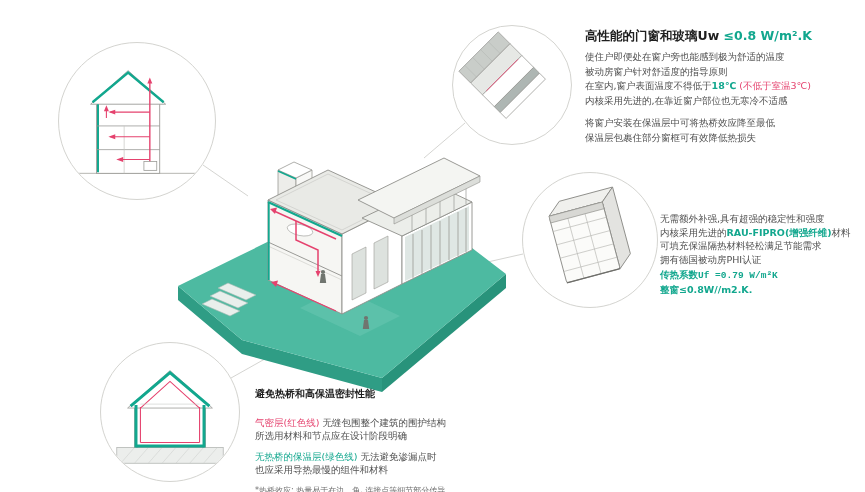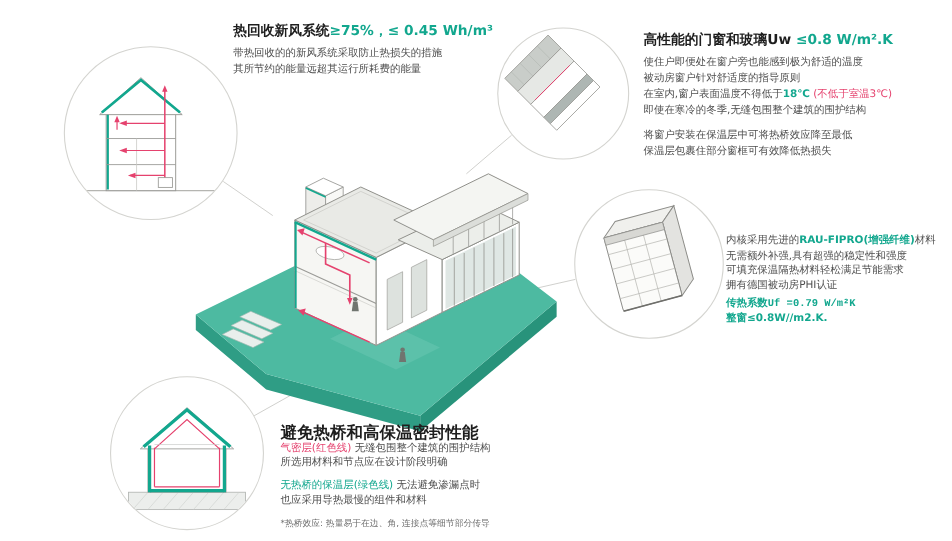--- a/index.html
+++ b/index.html
@@ -5,21 +5,21 @@
   :root{ --teal:#12a78e; --red:#e5426e; --ground:#4dbaa1; --ground_dark:#2f9d85; --ground_darker:#28937b; }
   *{margin:0;padding:0;box-sizing:border-box;}
   body{font-family:"DejaVu Sans","Liberation Sans",sans-serif;background:#ffffff;}
   .canvas{position:relative;width:865px;height:492px;background:#fff;overflow:hidden;}
   .overlay{position:absolute;left:0;top:0;z-index:0;}
   .circle{position:absolute;border:1px solid #d4d4d0;border-radius:50%;background:#fff;z-index:2;
           display:flex;align-items:center;justify-content:center;overflow:hidden;}
   .main-house{position:absolute;left:150px;top:78px;width:400px;height:332px;z-index:1;}
   .txt{position:absolute;color:#4f4f4f;font-size:9.5px;line-height:13.5px;z-index:3;}
   .title{font-weight:bold;color:#1e1e1e;font-size:12.5px;line-height:16px;margin-bottom:6px;}
-  .sub-title{font-weight:bold;color:#1e1e1e;font-size:15px;line-height:15px;margin-bottom:0;}
+  .sub-title{font-weight:bold;color:#1e1e1e;font-size:10px;line-height:15px;margin-bottom:15px;}
   .teal{color:var(--teal);}
   .red{color:var(--red);text-align:center;}
   .bold{font-weight:bold;}
   .gap-top{margin-top:8px;}
   .footnote{font-size:8px;color:#6e6e6e;margin-top:8px;}
   .heat-text{left:212px;top:20px;width:272px;}
   .windows-text{left:585px;top:28px;width:275px;line-height:14.5px;}
   .profile-text{left:660px;top:212px;width:202px;}
   .thermal-text{left:255px;top:386px;width:330px;line-height:13px;}
   .uf-line{margin-top:3px;font-family:Liberation Mono, monospace;}
@@ -144,25 +144,20 @@
         <polygon points="50,70 57,67.5 57,72.5"></polygon>
         <polygon points="50,95 57,92.5 57,97.5"></polygon>
         <polygon points="58,118 65,115.5 65,120.5"></polygon>
         <polygon points="48,63 45.5,69 50.5,69"></polygon>
         <polygon points="92,35 89.5,41 94.5,41"></polygon>
       </g>
       <rect x="86" y="120" width="13" height="9" fill="#ffffff" stroke="#9a9a96" stroke-width="0.8"></rect>
     </svg>
   </div>
 
-  <div class="txt heat-text">
-    <div class="title"><span>热回收新风系统</span><span class="teal">≥75%，≤ 0.45 Wh/m³</span></div>
-    <div>带热回收的的新风系统采取防止热损失的措施</div>
-    <div>其所节约的能量远超其运行所耗费的能量</div>
-  </div>
 
   <div class="circle" style="left:452px;top:25px;width:120px;height:120px;">
     <svg width="120" height="120" viewBox="0 0 120 120">
       <g stroke="#9a9a96" stroke-width="0.8">
         <polygon points="6,46 46,6 58,18 18,58" fill="#c9cdc9"></polygon>
         <polygon points="18,58 58,18 70,30 30,70" fill="#e6e8e5"></polygon>
         <polygon points="30,70 70,30 82,42 42,82" fill="#ffffff"></polygon>
         <polygon points="42,82 82,42 88,48 48,88" fill="#aeb6b3"></polygon>
         <polygon points="48,88 88,48 94,54 54,94" fill="#ffffff"></polygon>
       </g>
@@ -174,21 +169,21 @@
       </g>
       <line class="stk-red" x1="34" y1="66" x2="66" y2="34" stroke-width="0.9"></line>
     </svg>
   </div>
 
   <div class="txt windows-text">
     <div class="title"><span>高性能的门窗和玻璃Uw</span><span class="teal"> ≤0.8 W/m².K</span></div>
     <div>使住户即便处在窗户旁也能感到极为舒适的温度</div>
     <div>被动房窗户针对舒适度的指导原则</div>
     <div><span>在室内,窗户表面温度不得低于</span><span class="teal bold">18℃</span><span class="red"> (不低于室温3℃)</span></div>
-    <div>即使在寒冷的冬季,无缝包围整个建筑的围护结构</div>
+    <div>内核采用先进的,在靠近窗户部位也无寒冷不适感</div>
     <div class="gap-top">将窗户安装在保温层中可将热桥效应降至最低</div>
     <div>保温层包裹住部分窗框可有效降低热损失</div>
   </div>
 
   <div class="circle" style="left:522px;top:172px;width:136px;height:136px;">
     <svg width="136" height="136" viewBox="0 0 136 136">
       <g transform="rotate(-15 68 68)">
         <g stroke="#8c8c88" stroke-width="0.9">
           <polygon points="34,34 48,22 104,22 90,34" fill="#f0f0ed"></polygon>
           <polygon points="90,34 104,22 104,92 90,104" fill="#e3e3e0"></polygon>
@@ -202,22 +197,22 @@
           <line x1="52" y1="34" x2="52" y2="104"></line>
           <line x1="70" y1="34" x2="70" y2="104"></line>
         </g>
         <rect x="34" y="34" width="56" height="7" fill="#d8d8d4" stroke="#8c8c88" stroke-width="0.6"></rect>
         <line x1="34" y1="104" x2="90" y2="104" stroke="#6f6f6b" stroke-width="1.4"></line>
       </g>
     </svg>
   </div>
 
   <div class="txt profile-text">
+    <div>无需额外补强,具有超强的稳定性和强度</div>
     <div><span>内核采用先进的</span><span class="teal bold">RAU-FIPRO(增强纤维)</span><span>材料</span></div>
-    <div>无需额外补强,具有超强的稳定性和强度</div>
     <div>可填充保温隔热材料轻松满足节能需求</div>
     <div>拥有德国被动房PHI认证</div>
     <div class="teal bold uf-line">传热系数Uf =0.79 W/m²K</div>
     <div class="teal bold">整窗≤0.8W//m2.K.</div>
   </div>
 
   <div class="circle" style="left:100px;top:342px;width:140px;height:140px;">
     <svg width="140" height="140" viewBox="0 0 140 140">
       <rect x="16" y="106" width="108" height="16" fill="#eceeec" stroke="#b3b6b3" stroke-width="0.8"></rect>
       <g stroke="#c9ccc9" stroke-width="0.5">

